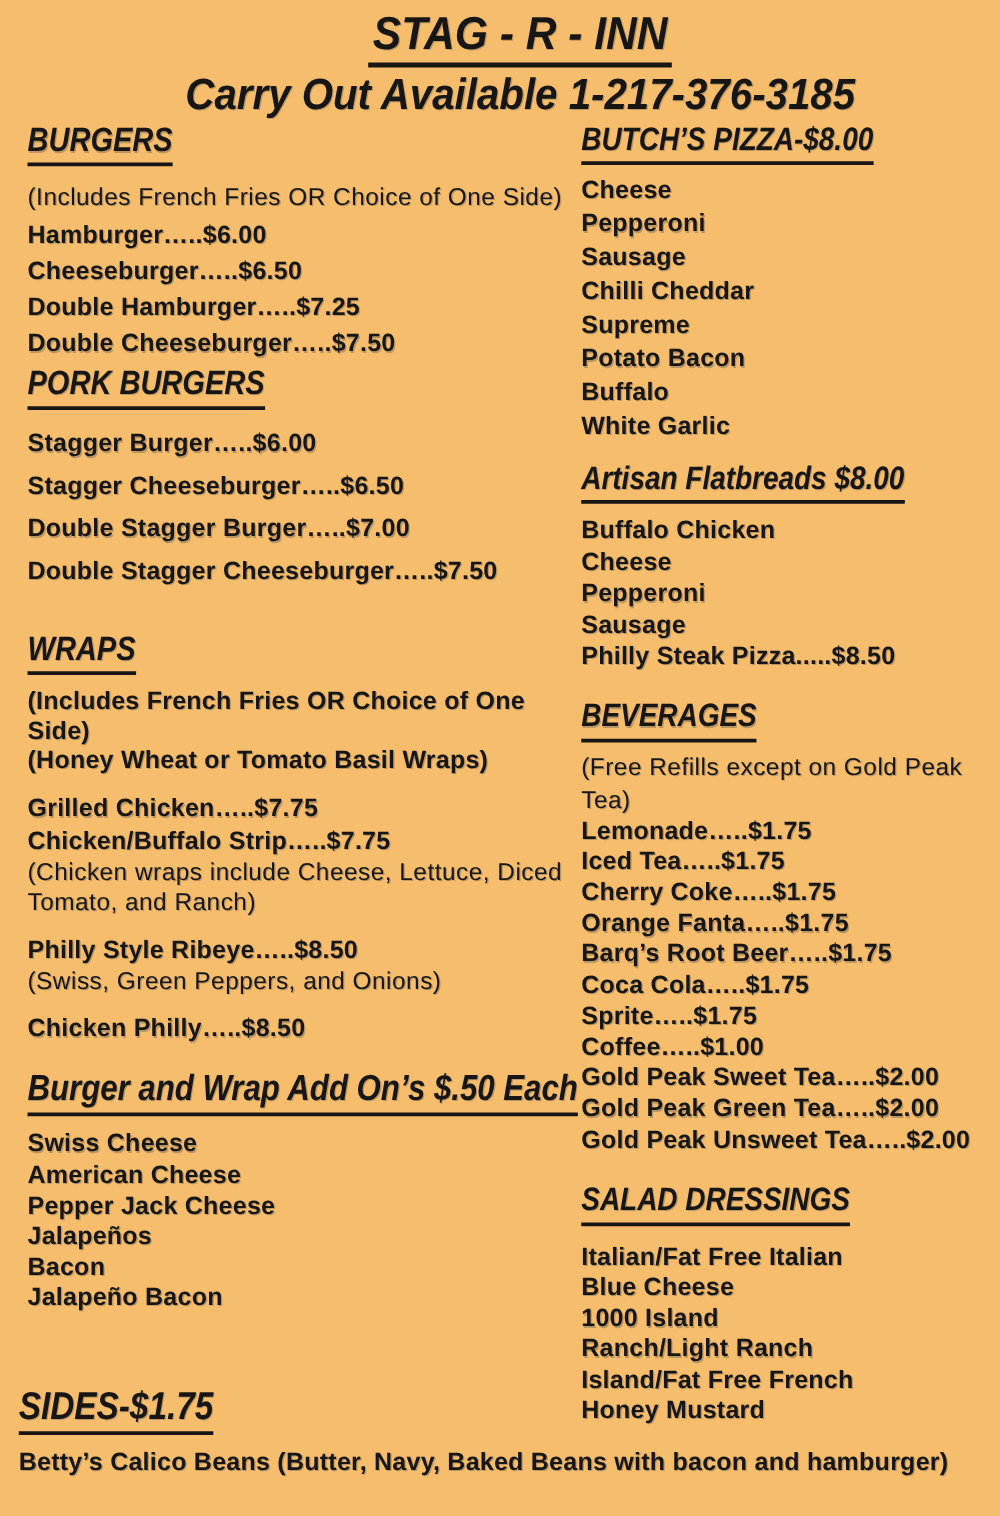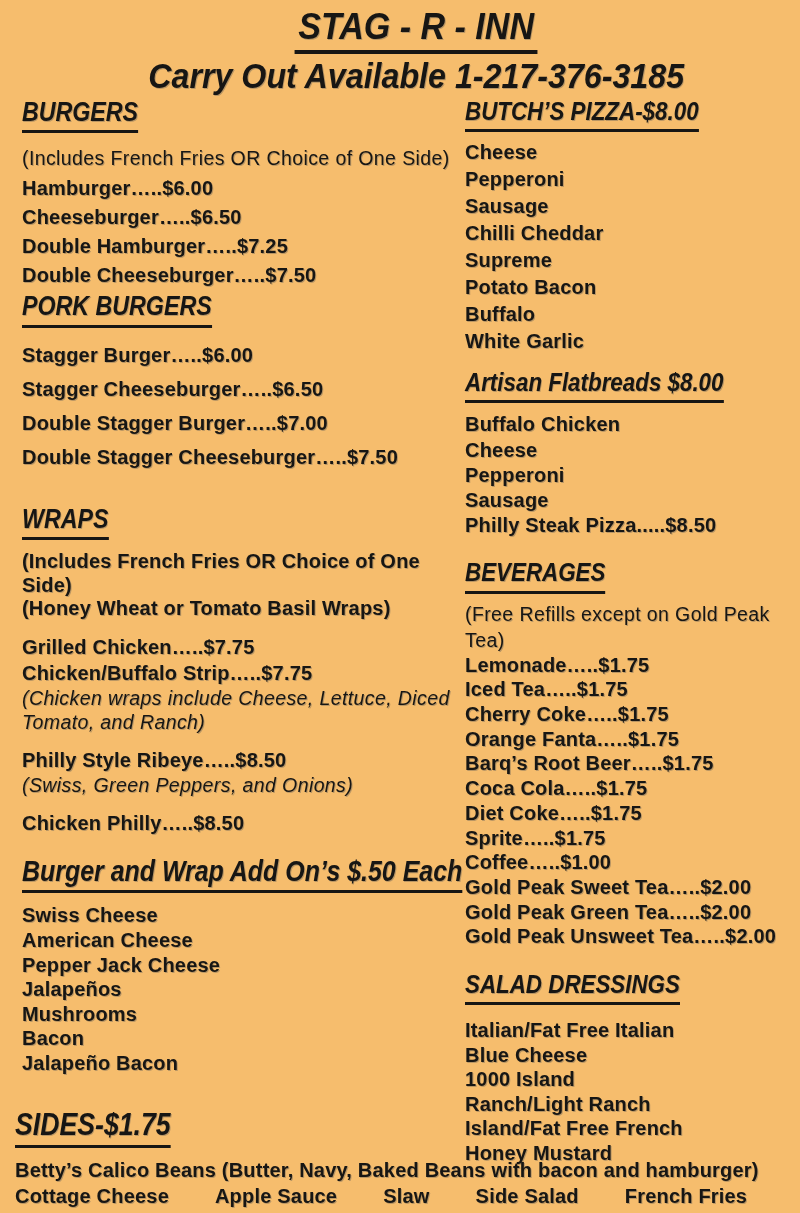--- a/index.html
+++ b/index.html
@@ -44,21 +44,21 @@
   
   .line{font-size:20px;font-weight:bold;letter-spacing:.2px;white-space:nowrap;}
   .note-light{font-weight:normal;font-size:19.5px;letter-spacing:.4px;white-space:normal;}
   .note-bold{font-size:20px;white-space:normal;}
   .gap-top{margin-top:13px;}
   .sec-burgers .line{line-height:29px;}
   .sec-burgers .note-light{line-height:27px;margin-bottom:2px;}
   .sec-pork .line{line-height:34px;}
   .sec-wraps .line{line-height:26px;}
   .sec-wraps .note-bold{line-height:23.5px;}
-  .sec-wraps .note-light{line-height:24px;font-style:italic;}
+  .sec-wraps .note-light{line-height:24px;}
   .sec-addons .line{line-height:24.6px;}
   .sec-pizza .line{line-height:27px;}
   .sec-artisan .line{line-height:25.2px;}
   .sec-bev .line{line-height:24.7px;}
   .sec-bev .note-light{line-height:26px;}
   .sec-dress .line{line-height:24.5px;}
   
   .sec-burgers{}
   .sec-pork{margin-bottom:29px;}
   .sec-wraps{margin-bottom:18px;}
@@ -117,21 +117,20 @@
         </div>
     </section>
 
     <section class="sec sec-addons">
       <h2 class="sec-heading"><span class="hu">Burger and Wrap Add On’s $.50 Each</span></h2>
       <div class="lines">
           <div class="line item">Swiss Cheese</div>
           <div class="line item">American Cheese</div>
           <div class="line item">Pepper Jack Cheese</div>
           <div class="line item">Jalapeños</div>
-          <div class="line item">Mushrooms</div>
           <div class="line item">Bacon</div>
           <div class="line item">Jalapeño Bacon</div>
         </div>
     </section>
 
   </div>
 
   <div class="col-right">
 
     <section class="sec sec-pizza">
@@ -162,21 +161,20 @@
     <section class="sec sec-bev">
       <h2 class="sec-heading"><span class="hu">BEVERAGES</span></h2>
       <div class="lines">
           <div class="line note-light">(Free Refills except on Gold Peak Tea)</div>
           <div class="line item">Lemonade…..$1.75</div>
           <div class="line item">Iced Tea…..$1.75</div>
           <div class="line item">Cherry Coke…..$1.75</div>
           <div class="line item">Orange Fanta…..$1.75</div>
           <div class="line item">Barq’s Root Beer…..$1.75</div>
           <div class="line item">Coca Cola…..$1.75</div>
-          <div class="line item">Diet Coke…..$1.75</div>
           <div class="line item">Sprite…..$1.75</div>
           <div class="line item">Coffee…..$1.00</div>
           <div class="line item">Gold Peak Sweet Tea…..$2.00</div>
           <div class="line item">Gold Peak Green Tea…..$2.00</div>
           <div class="line item">Gold Peak Unsweet Tea…..$2.00</div>
         </div>
     </section>
 
     <section class="sec sec-dress">
       <h2 class="sec-heading"><span class="hu">SALAD DRESSINGS</span></h2>
@@ -188,22 +186,15 @@
           <div class="line item">Island/Fat Free French</div>
           <div class="line item">Honey Mustard</div>
         </div>
     </section>
 
   </div>
 
   <section class="sec sec-sides">
     <h2 class="sec-heading"><span class="hu">SIDES-$1.75</span></h2>
     <div class="line item">Betty’s Calico Beans (Butter, Navy, Baked Beans with bacon and hamburger)</div>
-    <div class="sides-row">
-        <div class="line item">Cottage Cheese</div>
-        <div class="line item">Apple Sauce</div>
-        <div class="line item">Slaw</div>
-        <div class="line item">Side Salad</div>
-        <div class="line item">French Fries</div>
-      </div>
   </section>
 
 </div>
 
 </body></html>

